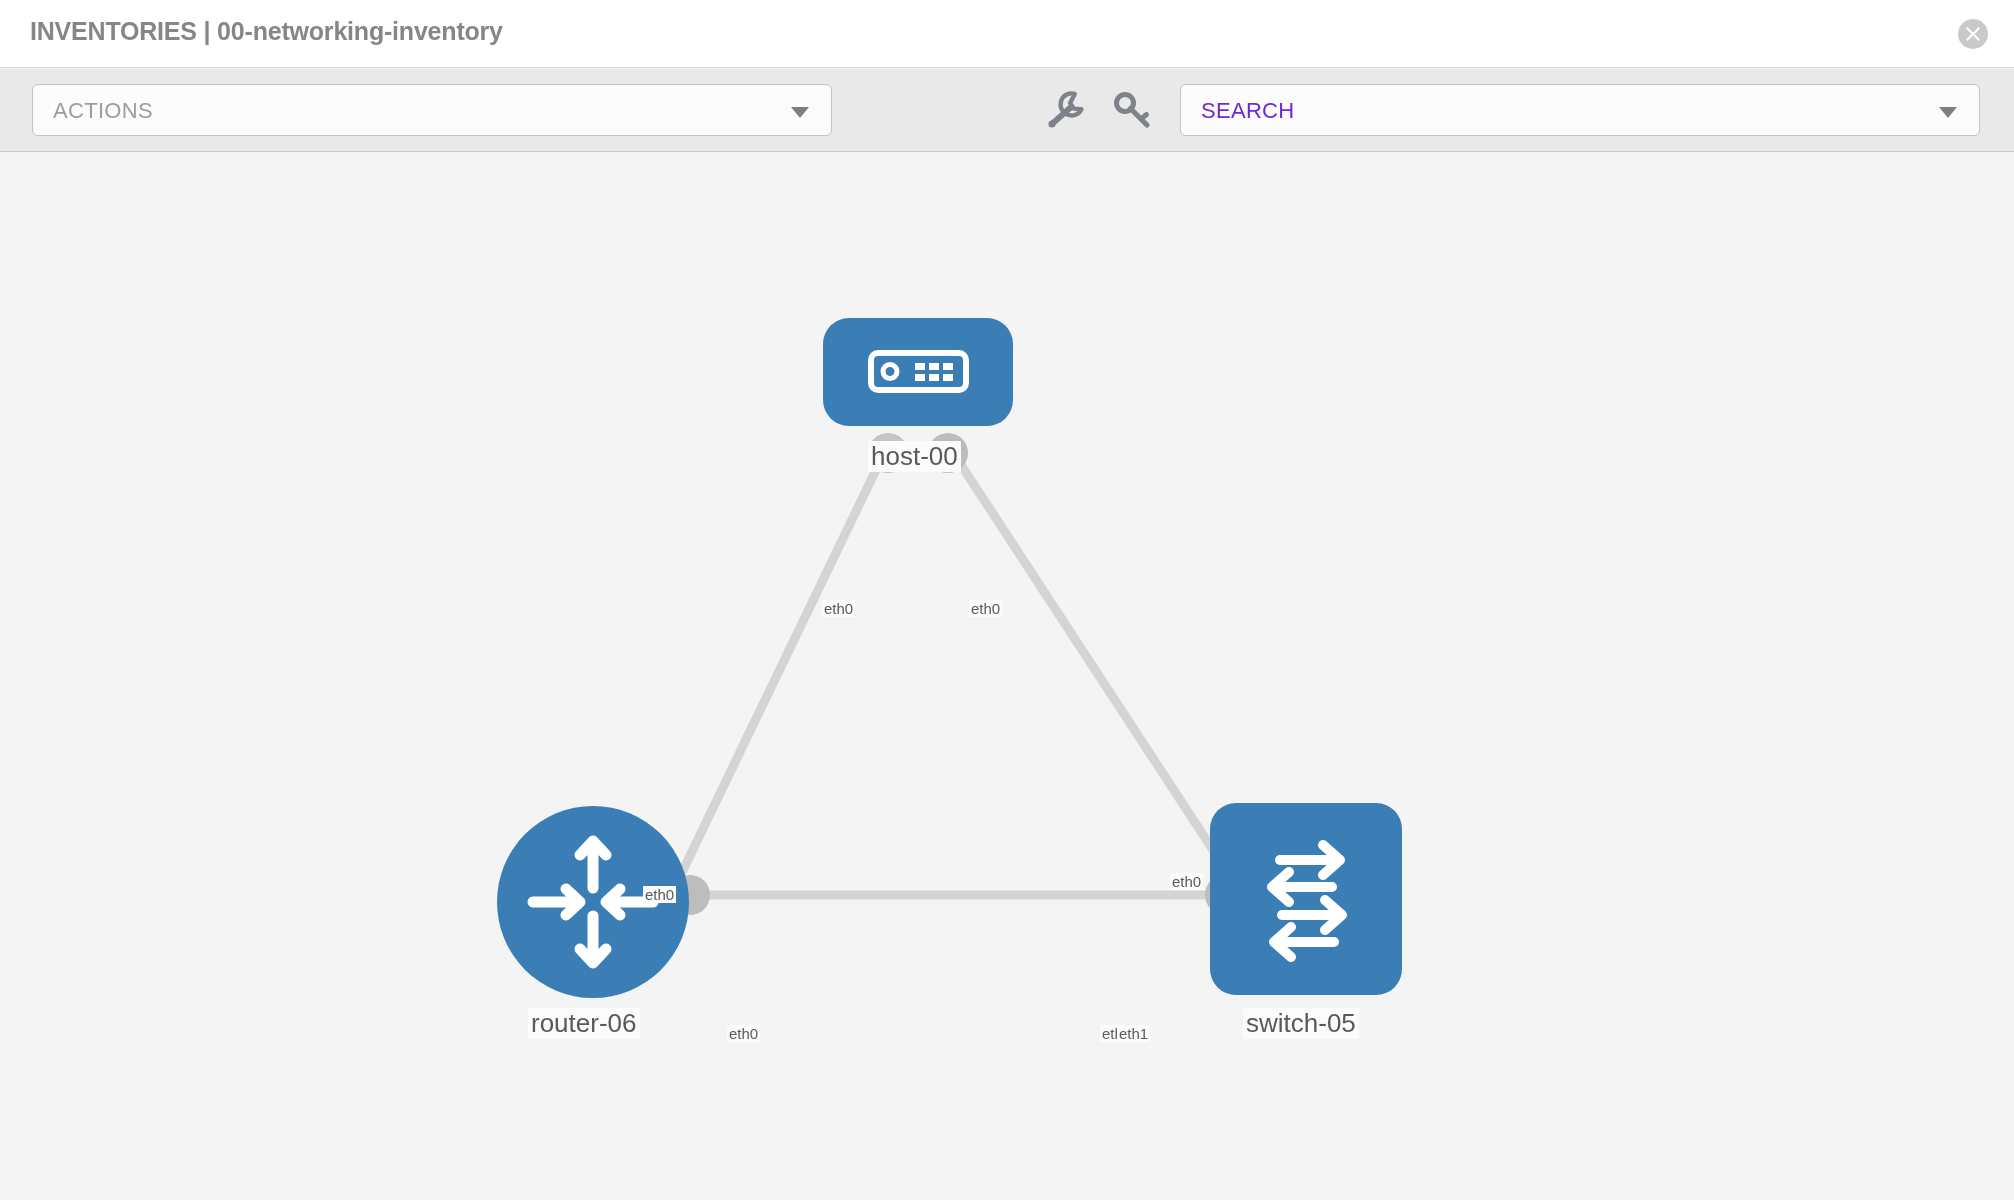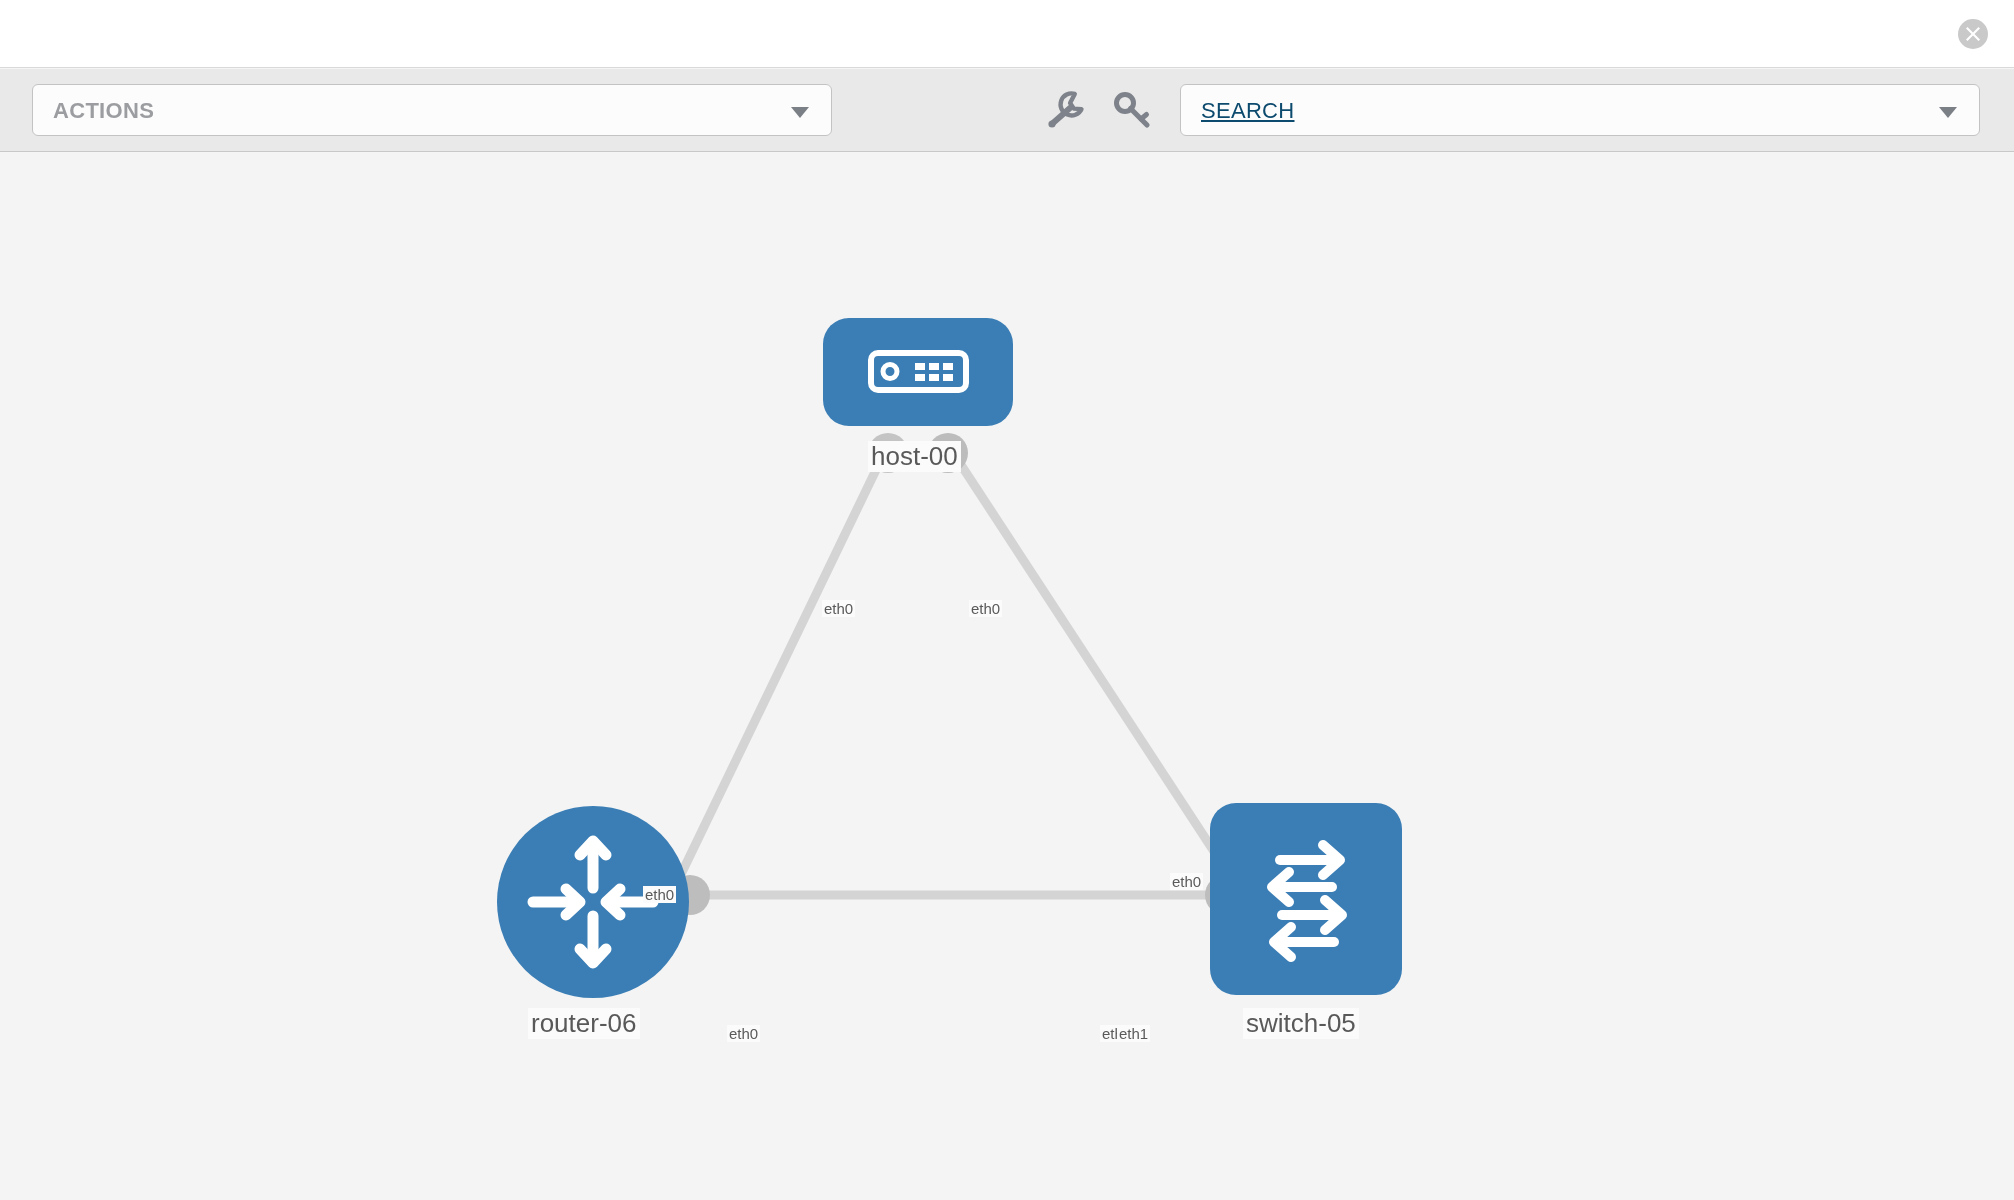--- a/index.html
+++ b/index.html
@@ -54,21 +54,20 @@
     border: 1px solid #c3c3c3;
     border-radius: 6px;
     cursor: pointer;
   }
   .actions-label {
     position: absolute;
     left: 20px; top: 13px;
     font-size: 22px;
     color: #9b9da0;
     letter-spacing: 0.3px;
-    font-weight: bold;
   }
   .caret {
     position: absolute;
     right: 22px; top: 22px;
     width: 0; height: 0;
     border-left: 9px solid transparent;
     border-right: 9px solid transparent;
     border-top: 11px solid #7b7f86;
   }
   .tool-icon {
@@ -87,23 +86,22 @@
     width: 800px; height: 52px;
     background: #fcfcfc;
     border: 1px solid #c3c3c3;
     border-radius: 6px;
     cursor: text;
   }
   .search-label {
     position: absolute;
     left: 20px; top: 13px;
     font-size: 22px;
-    color: #0c4a6e;
+    color: #6d28d9;
     letter-spacing: 0.3px;
-    text-decoration: underline;
   }
 
   
   .canvas {
     position: absolute;
     left: 0; top: 153px;
     width: 2014px; height: 1047px;
     background: #f4f4f4;
     overflow: hidden;
   }
@@ -169,20 +167,21 @@
   #elabel-router-up   { left: 643px; top: 733px; }
   #elabel-switch-up   { left: 1170px; top: 720px; }
   #elabel-router-e0   { left: 727px; top: 872px; }
   #elabel-switch-e0   { left: 1100px; top: 872px; }
   #elabel-switch-e1   { left: 1117px; top: 872px; }
 </style>
 </head>
 <body>
 
 <div class="header">
+  <div class="header-title">INVENTORIES | 00-networking-inventory</div>
   <div class="close-btn">
     <svg width="30" height="30" viewBox="0 0 30 30">
       <path d="M9.5 8 L15 13.5 L20.5 8 L22 9.5 L16.5 15 L22 20.5 L20.5 22 L15 16.5 L9.5 22 L8 20.5 L13.5 15 L8 9.5 Z" fill="#ffffff"></path>
     </svg>
   </div>
 </div>
 
 <div class="toolbar">
 
   <div class="actions-select">

